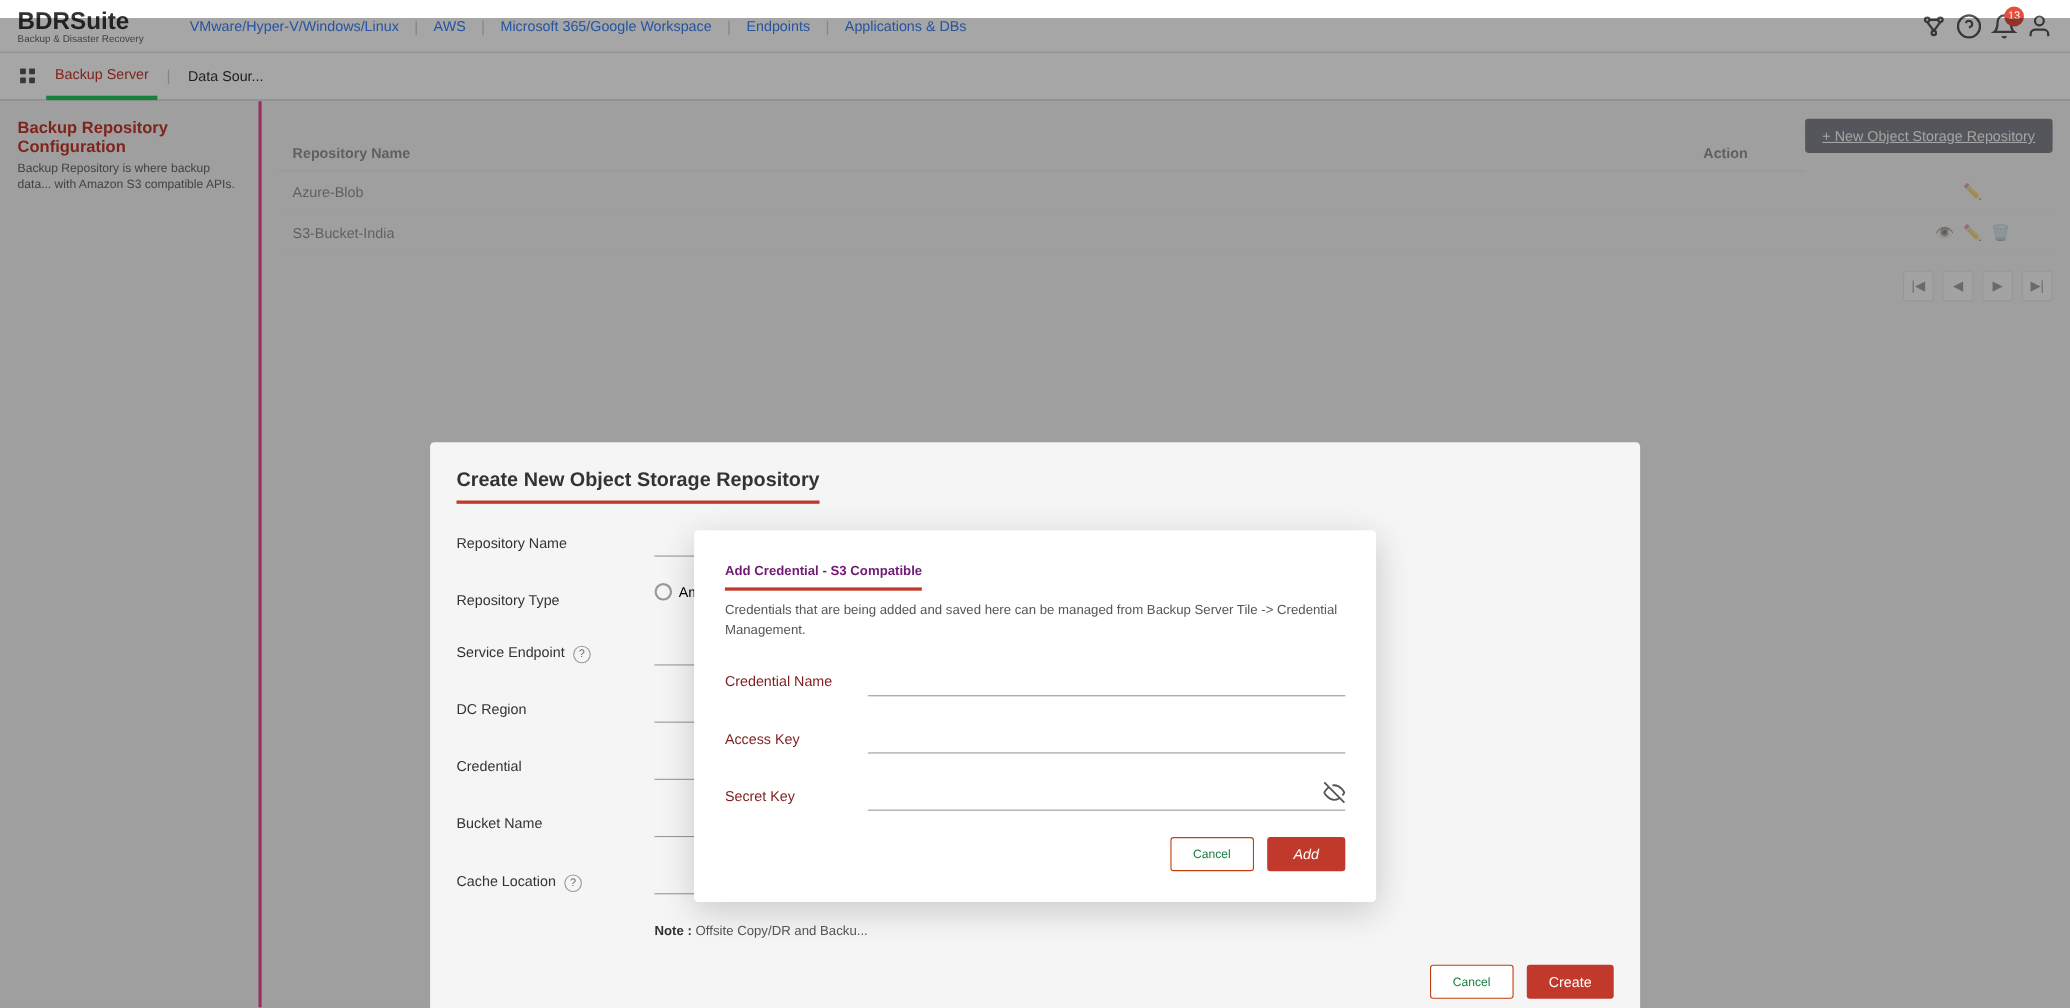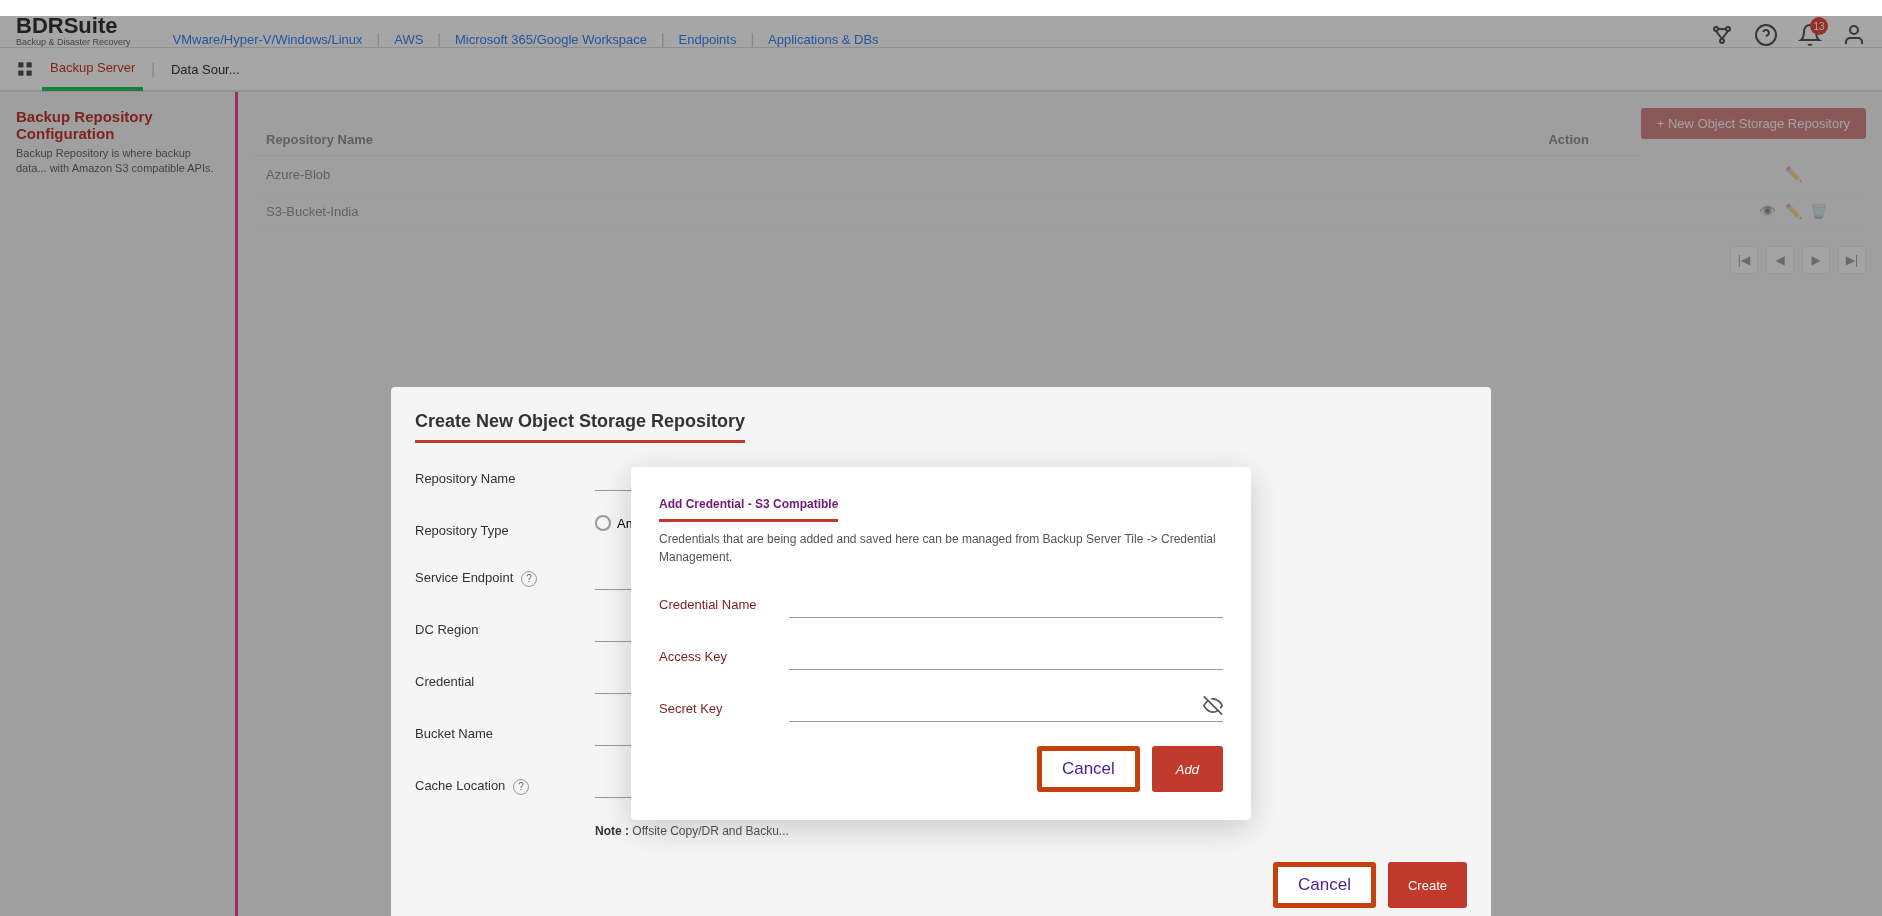--- a/index.html
+++ b/index.html
@@ -1,31 +1,31 @@
 <!DOCTYPE html>
 <html><head>
   <meta charset="utf-8">
   <style>
     * { box-sizing: border-box; margin: 0; padding: 0; }
     body { font-family: Arial, sans-serif; font-size: 14px; background: #f0f0f0; overflow: hidden; width: 1882px; height: 916px; }
 
     
     .top-nav {
-      display: flex; align-items: flex-end; height: 48px;
+      display: flex; align-items: center; height: 48px;
       background: #fff; border-bottom: 1px solid #ddd;
       padding: 0 16px; position: relative; z-index: 10;
     }
     .logo { display: flex; flex-direction: column; margin-right: 20px; }
     .logo-bdr { font-size: 22px; font-weight: bold; color: #c0392b; line-height: 1; }
     .logo-bdr span { color: #333; }
     .logo-sub { font-size: 9px; color: #666; }
     .nav-divider { color: #ccc; margin: 0 8px; }
     .nav-links { display: flex; align-items: center; flex: 1; }
     .nav-link { font-size: 13px; color: #3b82f6; cursor: pointer; padding: 0 6px; }
-    .nav-right { display: flex; align-items: center; gap: 20px; margin-left: auto; }
+    .nav-right { display: flex; align-items: center; gap: 8px; margin-left: auto; }
     .nav-icon { width: 24px; height: 24px; cursor: pointer; color: #555; position: relative; }
     .notif-badge {
       position: absolute; top: -6px; right: -6px;
       background: #e74c3c; color: #fff; font-size: 10px;
       border-radius: 50%; width: 18px; height: 18px;
       display: flex; align-items: center; justify-content: center;
     }
 
     
     .sub-nav {
@@ -80,23 +80,23 @@
     .table-row-item {
       display: flex; padding: 10px 12px;
       border-bottom: 1px solid #eee; align-items: center;
     }
     .table-cell-name { flex: 1; font-size: 13px; color: #333; }
     .table-cell-action { width: 120px; display: flex; justify-content: center; gap: 8px; }
     .action-icon { cursor: pointer; color: #555; font-size: 14px; }
 
     
     .add-repo-btn {
-      background: #b91c1c; color: #fff; border: none;
+      background: #0f172a; color: #fff; border: none;
       padding: 8px 16px; border-radius: 3px; cursor: pointer;
-      font-size: 13px; float: right; margin-bottom: 12px;
+      font-size: 13px; float: right; margin-bottom: 12px; text-decoration: underline;
     }
 
     
     .pagination {
       display: flex; justify-content: flex-end;
       align-items: center; gap: 8px; margin-top: 16px;
     }
     .page-btn {
       width: 28px; height: 28px; display: flex; align-items: center; justify-content: center;
       border: 1px solid #ddd; background: #fff; cursor: pointer; border-radius: 3px;
@@ -133,22 +133,22 @@
     .help-icon {
       display: inline-flex; align-items: center; justify-content: center;
       width: 16px; height: 16px; border-radius: 50%;
       border: 1px solid #999; font-size: 10px; color: #666;
       margin-left: 4px; cursor: pointer;
     }
     .outer-footer {
       display: flex; justify-content: flex-end; gap: 12px; margin-top: 16px;
     }
     .btn-cancel {
-      padding: 8px 20px; border: 5px solid #c2410c; background: #fff;
-      color: #4c1d95; border-radius: 3px; cursor: pointer; font-size: 17px;
+      padding: 8px 20px; border: 1px solid #c2410c; background: #fff;
+      color: #15803d; border-radius: 3px; cursor: pointer; font-size: 11px;
     }
     .btn-create {
       padding: 8px 20px; background: #c0392b; color: #fff;
       border: none; border-radius: 3px; cursor: pointer; font-size: 13px;
     }
     .manage-cred-btn {
       padding: 6px 14px; border: 1px solid #c0392b; color: #c0392b;
       background: #fff; border-radius: 3px; cursor: pointer; font-size: 12px;
     }
     .drive-btn {

